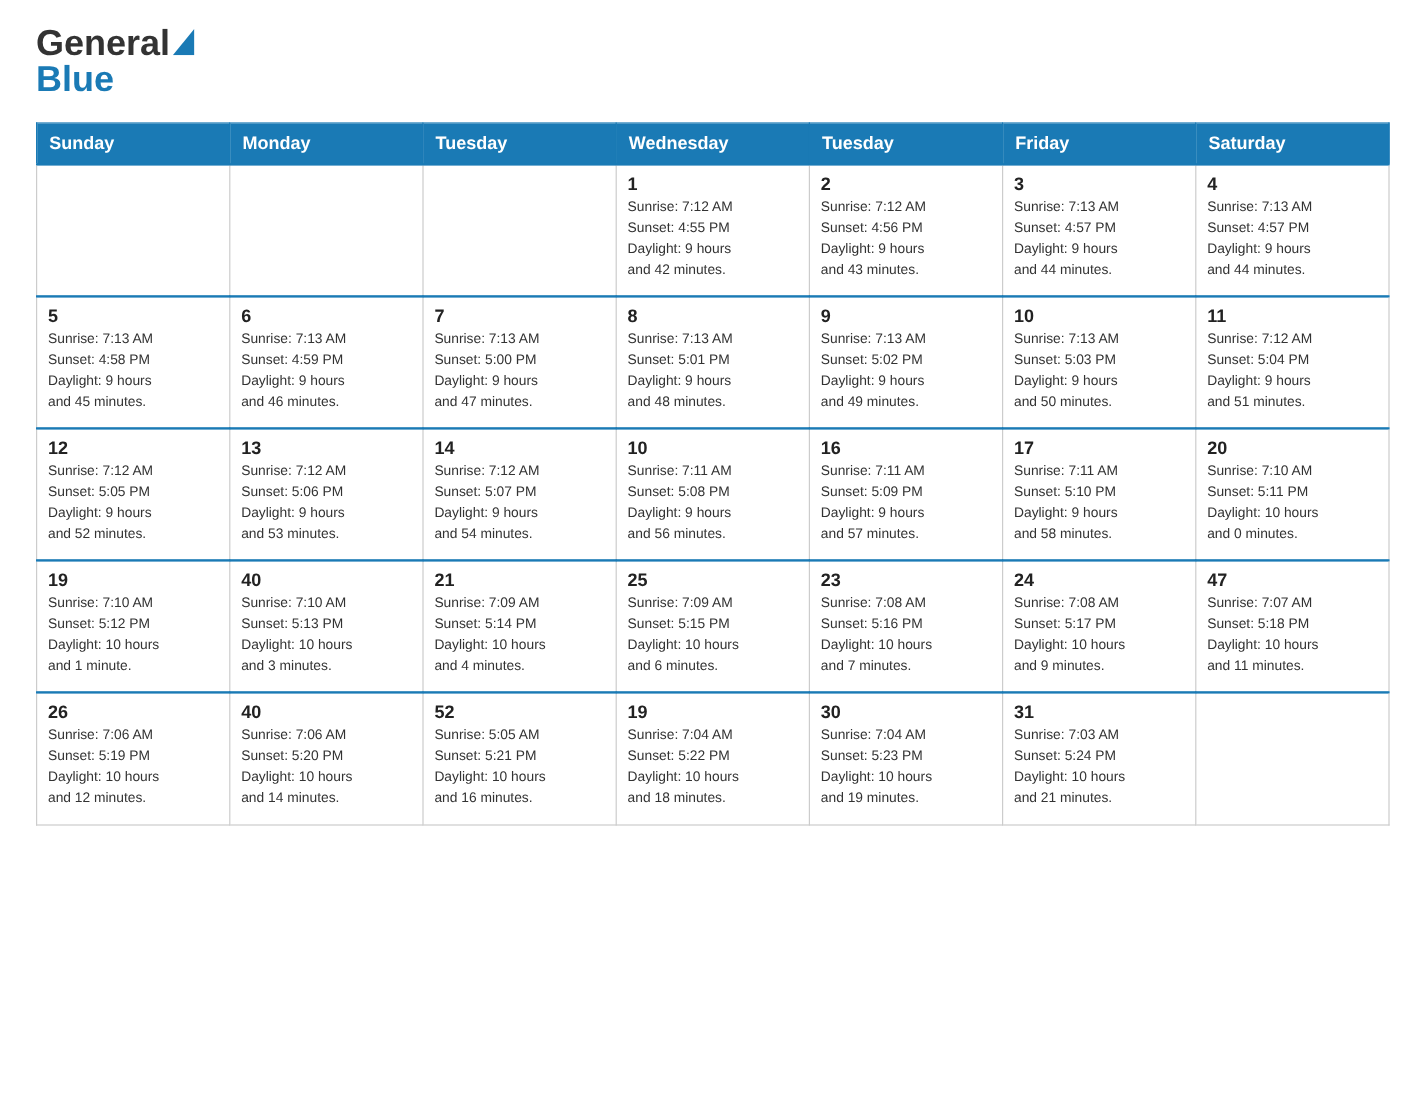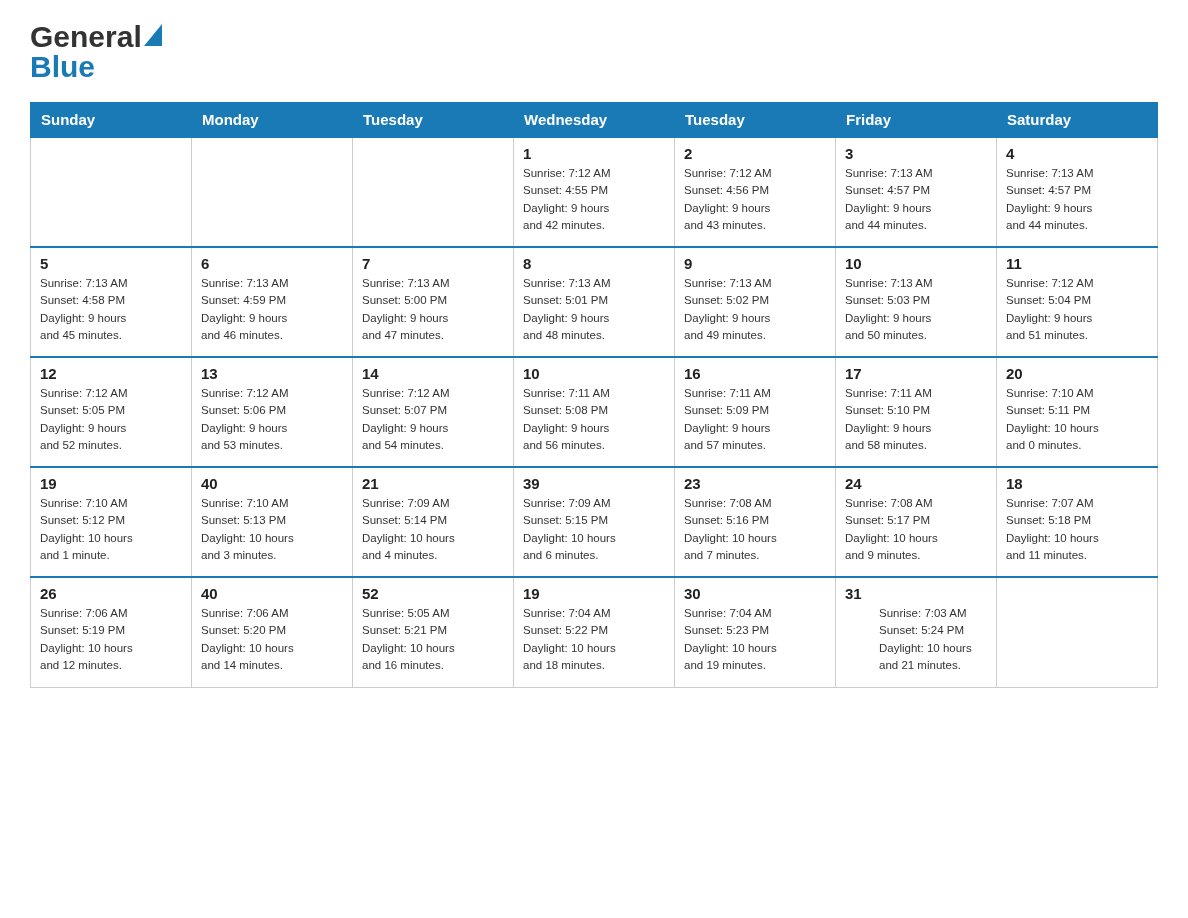--- a/index.html
+++ b/index.html
@@ -254,42 +254,42 @@
 and 3 minutes.</div>
         </td>
         <td>
           <div class="day-num">21</div>
           <div class="day-info" style="white-space: pre-line;">Sunrise: 7:09 AM
 Sunset: 5:14 PM
 Daylight: 10 hours
 and 4 minutes.</div>
         </td>
         <td>
-          <div class="day-num">39</div>
+          <div class="day-num">25</div>
           <div class="day-info" style="white-space: pre-line;">Sunrise: 7:09 AM
 Sunset: 5:15 PM
 Daylight: 10 hours
 and 6 minutes.</div>
         </td>
         <td>
           <div class="day-num">23</div>
           <div class="day-info" style="white-space: pre-line;">Sunrise: 7:08 AM
 Sunset: 5:16 PM
 Daylight: 10 hours
 and 7 minutes.</div>
         </td>
         <td>
           <div class="day-num">24</div>
           <div class="day-info" style="white-space: pre-line;">Sunrise: 7:08 AM
 Sunset: 5:17 PM
 Daylight: 10 hours
 and 9 minutes.</div>
         </td>
         <td>
-          <div class="day-num">18</div>
+          <div class="day-num">47</div>
           <div class="day-info" style="white-space: pre-line;">Sunrise: 7:07 AM
 Sunset: 5:18 PM
 Daylight: 10 hours
 and 11 minutes.</div>
         </td>
       </tr>
       <tr>
         <td>
           <div class="day-num">26</div>
           <div class="day-info" style="white-space: pre-line;">Sunrise: 7:06 AM
@@ -320,21 +320,21 @@
         </td>
         <td>
           <div class="day-num">30</div>
           <div class="day-info" style="white-space: pre-line;">Sunrise: 7:04 AM
 Sunset: 5:23 PM
 Daylight: 10 hours
 and 19 minutes.</div>
         </td>
         <td>
           <div class="day-num">31</div>
-          <div class="day-info" style="white-space: pre-line; margin-left: 34px;">Sunrise: 7:03 AM
+          <div class="day-info" style="white-space: pre-line;">Sunrise: 7:03 AM
 Sunset: 5:24 PM
 Daylight: 10 hours
 and 21 minutes.</div>
         </td>
         <td></td>
       </tr>
     </tbody>
 </table>
 
 </body></html>

